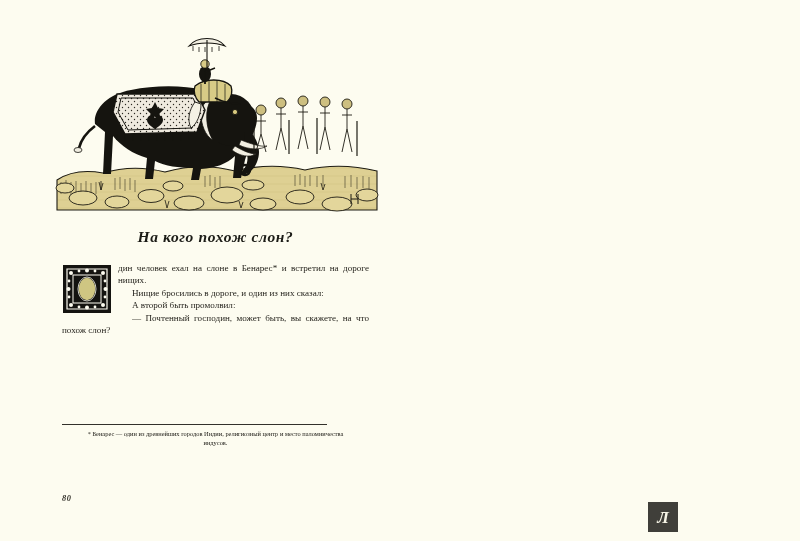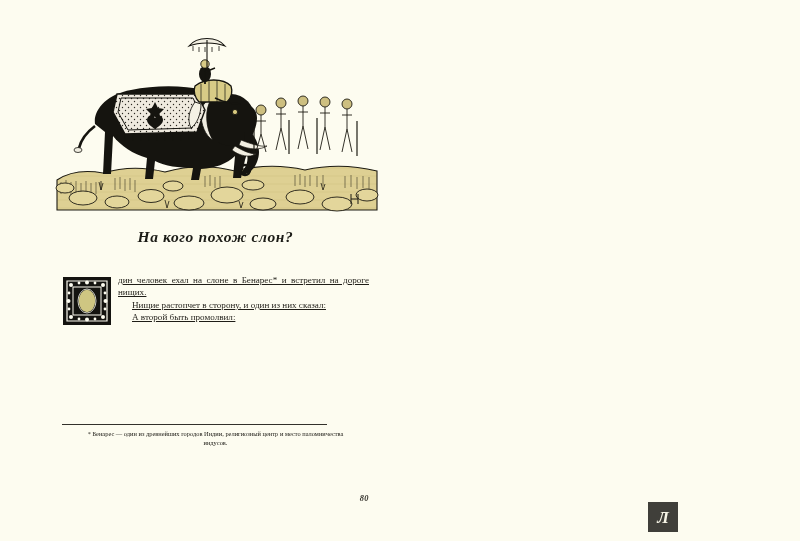--- a/index.html
+++ b/index.html
@@ -62,23 +62,22 @@
     color: #1f1d17;
     font-size: 9.1px;
     line-height: 12.45px;
     text-align: justify;
     text-justify: inter-word;
     -webkit-hyphens: manual;
     hyphens: manual;
   }
   #left-text {
     left: 62px;
-    top: 274px;
+    top: 262px;
     width: 307px;
-    text-decoration: underline;
   }
   .textcol p {
     margin: 0;
     text-indent: 14px;
   }
 
   
   #dropcap-block {
     float: left;
     width: 50px;
@@ -108,21 +107,21 @@
     color: #23211b;
     text-align: center;
     padding: 0 14px;
   }
 
   
   .folio {
     position: absolute;
     top: 494px;
     width: 307px;
-    text-align: right;
+    text-align: left;
     font-size: 8.4px;
     font-style: italic;
     font-weight: bold;
     color: #35332c;
     letter-spacing: 0.5px;
   }
   #folio-left  { left: 62px;  width: 307px; }
 
   
   #publisher-logo {
@@ -317,22 +316,23 @@
               <circle cx="17" cy="43" r="1.4"></circle>
                 <circle cx="33" cy="43" r="1.4"></circle>
             </g>
             <rect x="11" y="11" width="28" height="28" fill="none" stroke="#fdfcf0" stroke-width="1"></rect>
             <ellipse cx="25" cy="25" rx="9" ry="12" fill="#cfc682" stroke="#141310" stroke-width="1.6"></ellipse>
             <ellipse cx="25" cy="25" rx="9" ry="12" fill="none" stroke="#fdfcf0" stroke-width="0.8"></ellipse>
           </svg>
         </span>
         <span>дин человек ехал на слоне в Бенарес* и встретил на дороге нищих.</span>
       </p>
-      <p><span>Нищие растопчет в сторону, и один из них сказал:</span></p>
+      <p><span>Нищие бросились в дороге, и один из них сказал:</span></p>
       <p><span>А второй быть промолвил:</span></p>
+      <p><span>— Почтенный господин, может быть, вы скажете, на что похож слон?</span></p>
     </div>
 
     <div id="footnote">
       <div id="footnote-rule"></div>
       <div id="footnote-text">* Бенарес — один из древнейших городов Индии, религиозный центр и место паломничества индусов.</div>
     </div>
 
     <div class="folio" id="folio-left">80</div>
   </div>
 

